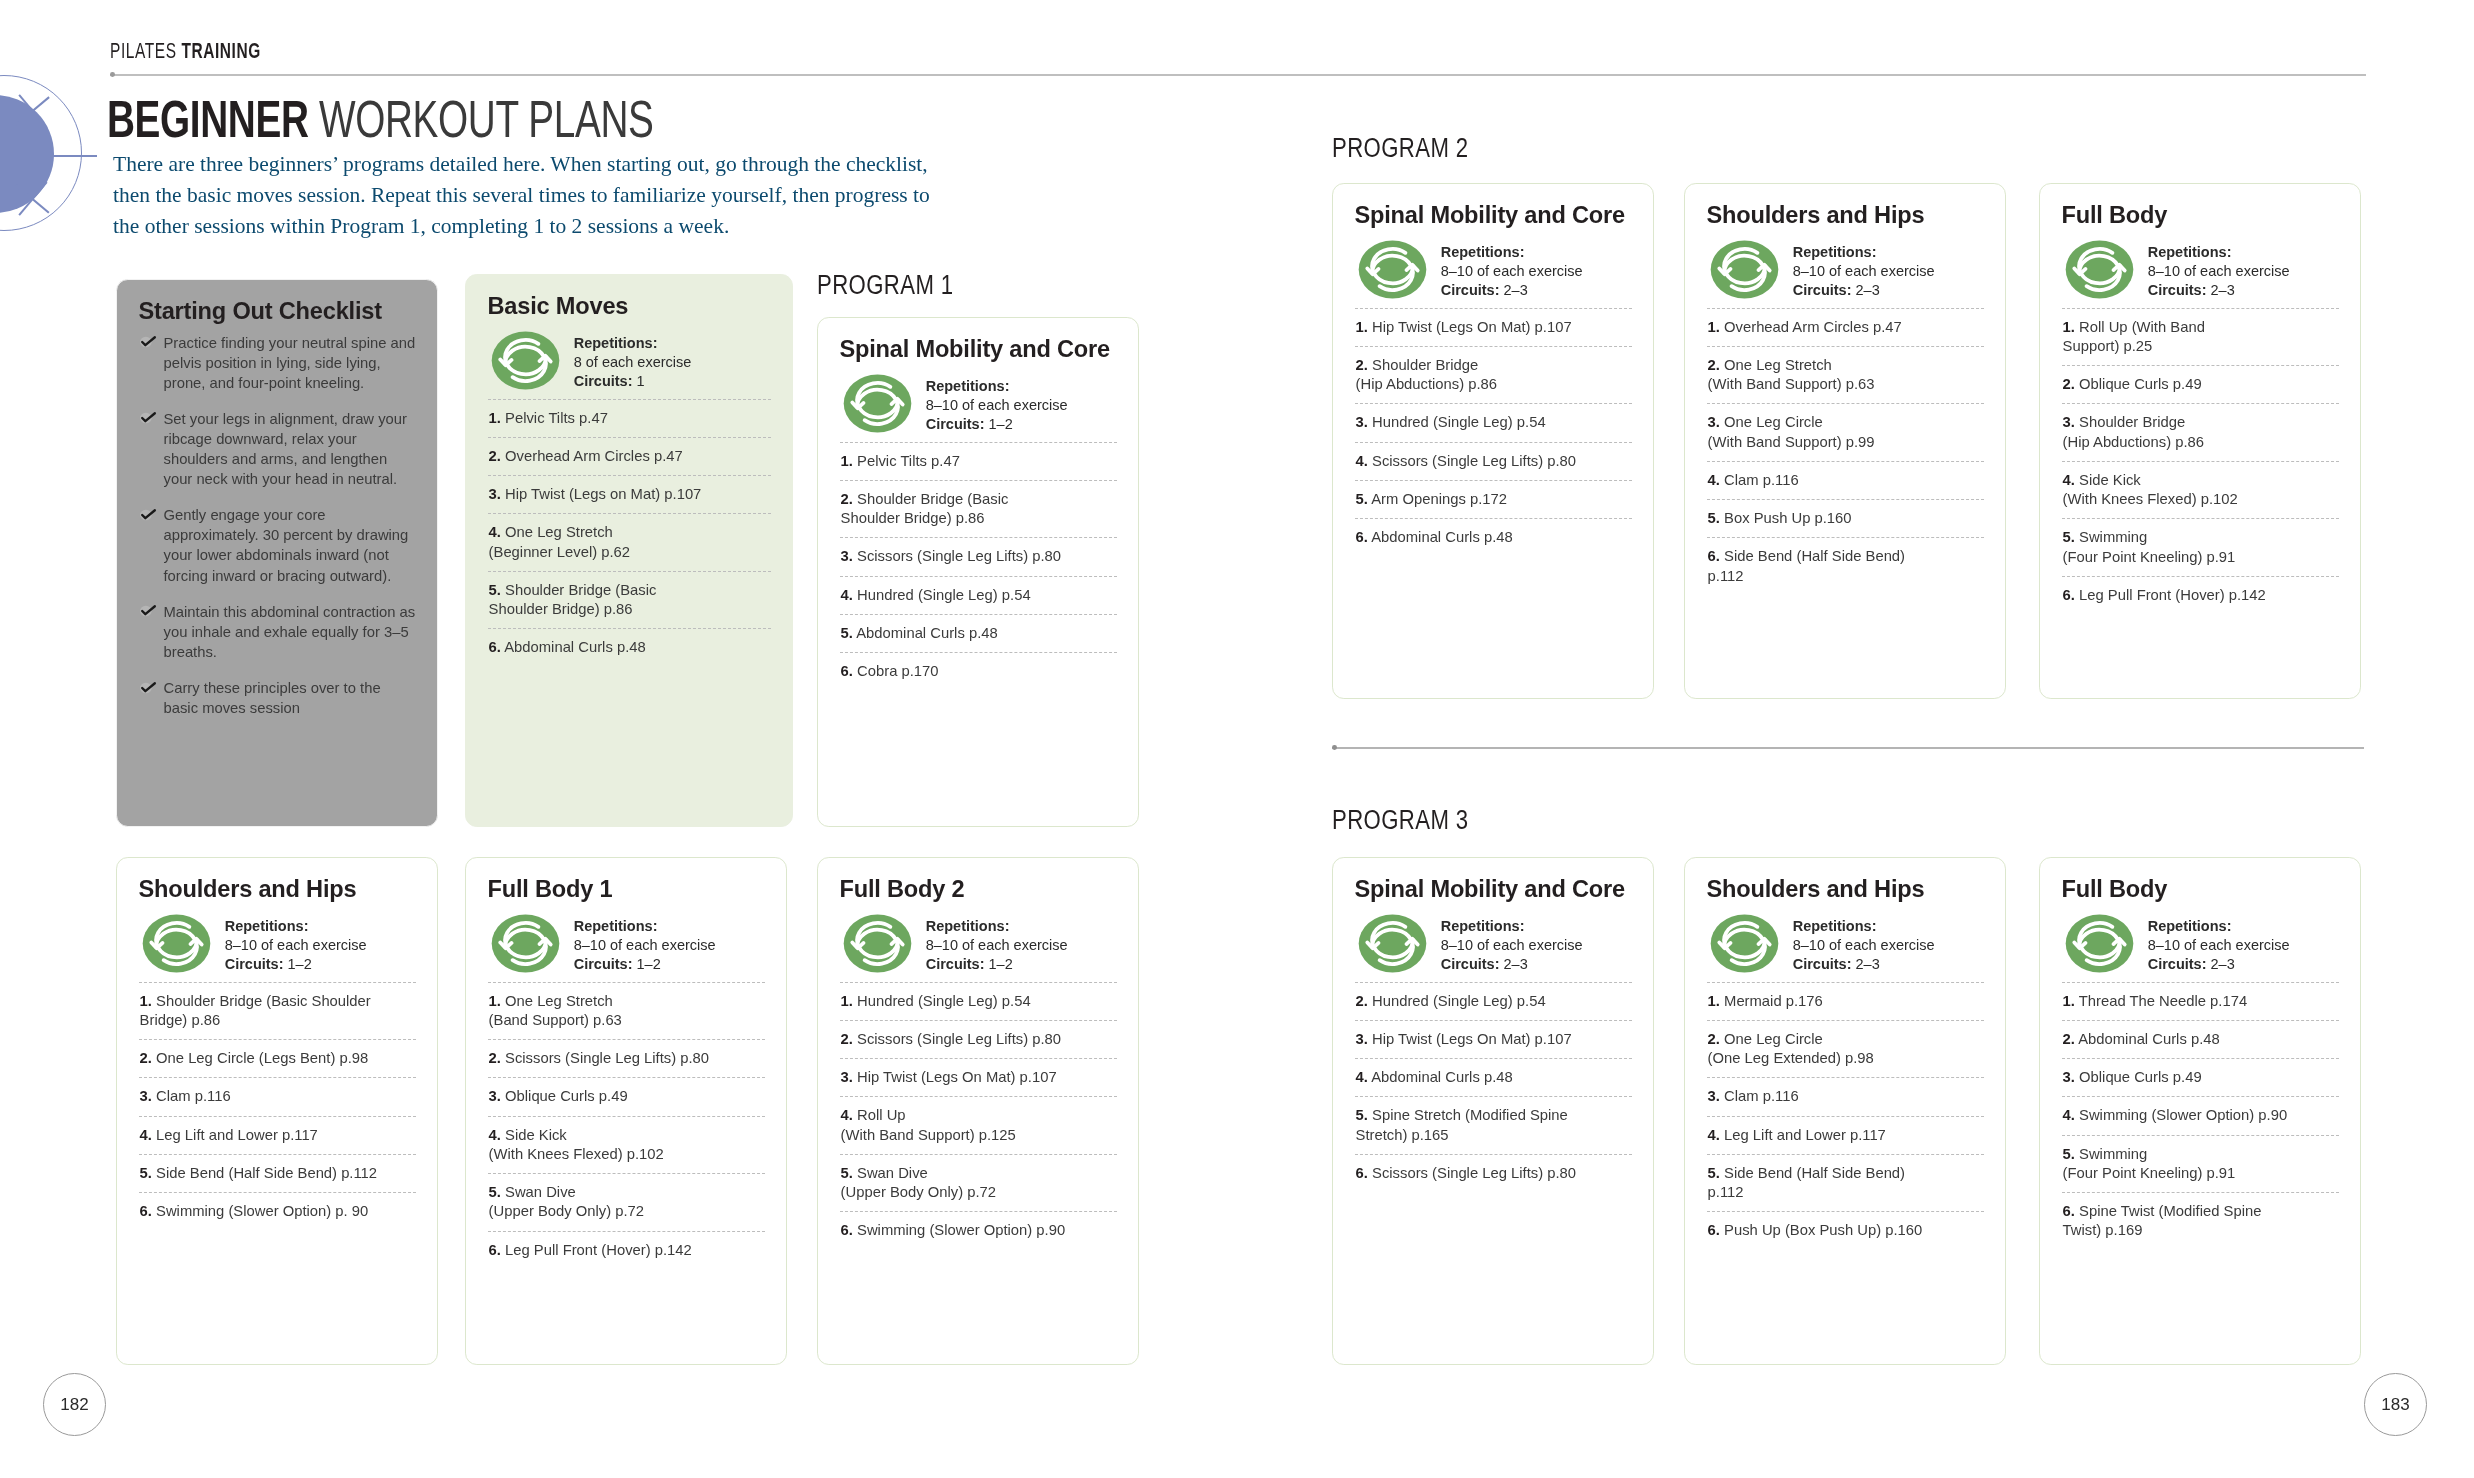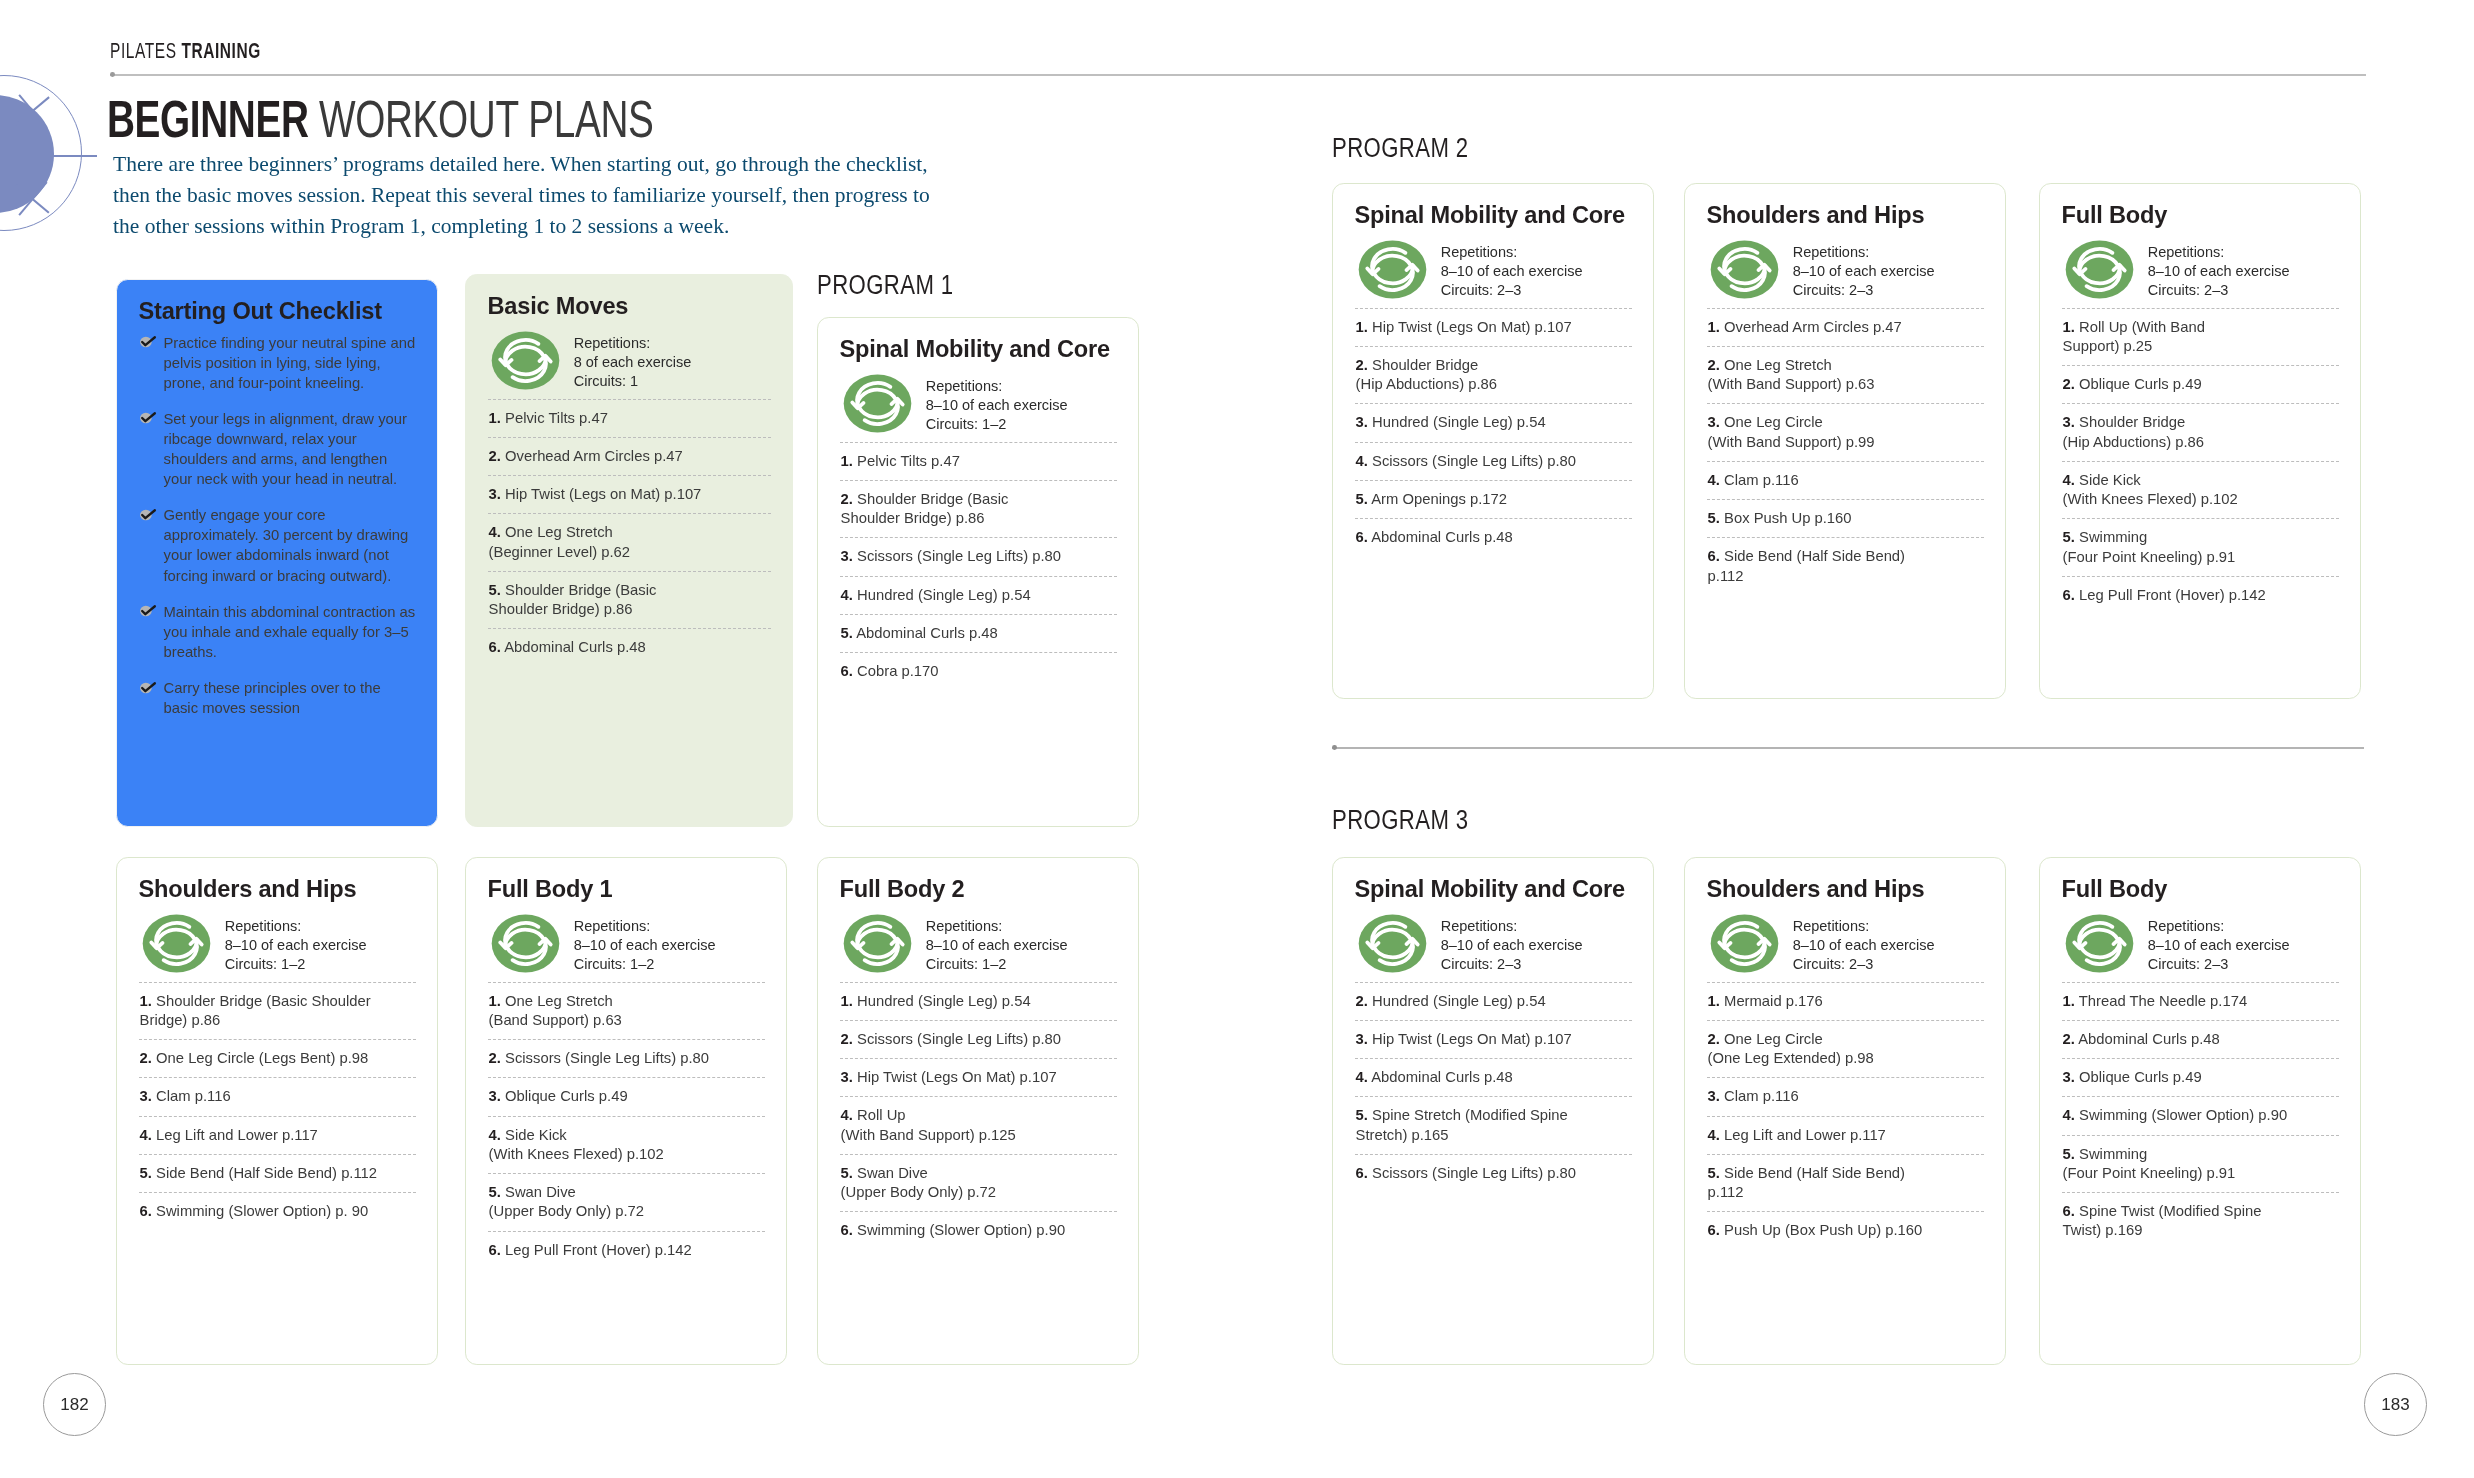--- a/index.html
+++ b/index.html
@@ -52,30 +52,30 @@
 
   
   .rule-mid { position: absolute; left: 1332px; top: 747px; width: 1032px; height: 1.6px;
     background: #b4b4b4; }
   .rule-mid::before { content: ""; position: absolute; left: 0; top: -1.6px;
     width: 4.8px; height: 4.8px; border-radius: 50%; background: #8f8f8f; }
 
   
   .card { position: absolute; border-radius: 11.8px; background: #ffffff;
     border: 1.6px solid #dce7cd; padding: 18px 21.5px 10.7px 21.5px; }
-  .card.gray { background: #3b82f6; border-color: #f2f2f2; }
+  .card.gray { background: #a3a3a3; border-color: #f2f2f2; }
   .card.green { background: #e9efdf; border-color: #e9efdf; }
 
   .card h3 { font-size: 23.6px; font-weight: 700; color: #231f20; letter-spacing: -0.2px;
     margin-bottom: 7.5px; white-space: nowrap; }
 
   .meta { display: flex; align-items: flex-start; gap: 14px; padding: 3.2px 0 7.5px 3.2px; }
   .cyc { flex: 0 0 auto; width: 69px; height: 59px; }
   .meta-txt { font-size: 14.5px; line-height: 1.32; color: #2b2b2b; padding-top: 3.2px; }
-  .meta-txt b { font-weight: 400; }
+  .meta-txt b { font-weight: 700; }
 
   .exlist { list-style: none; }
   .exlist li { font-size: 14.8px; line-height: 1.3; color: #3b3b3b;
     padding: 9px 0 9px 1.1px; border-top: 1.1px dashed #bdbdbd; }
   .exlist li:first-child { border-top: 1.1px dashed #bdbdbd; }
   .exlist li b { font-weight: 700; color: #231f20; }
   .exlist li .ind { display: block; }
 
   
   .chk { list-style: none; margin-top: 2.1px; }

